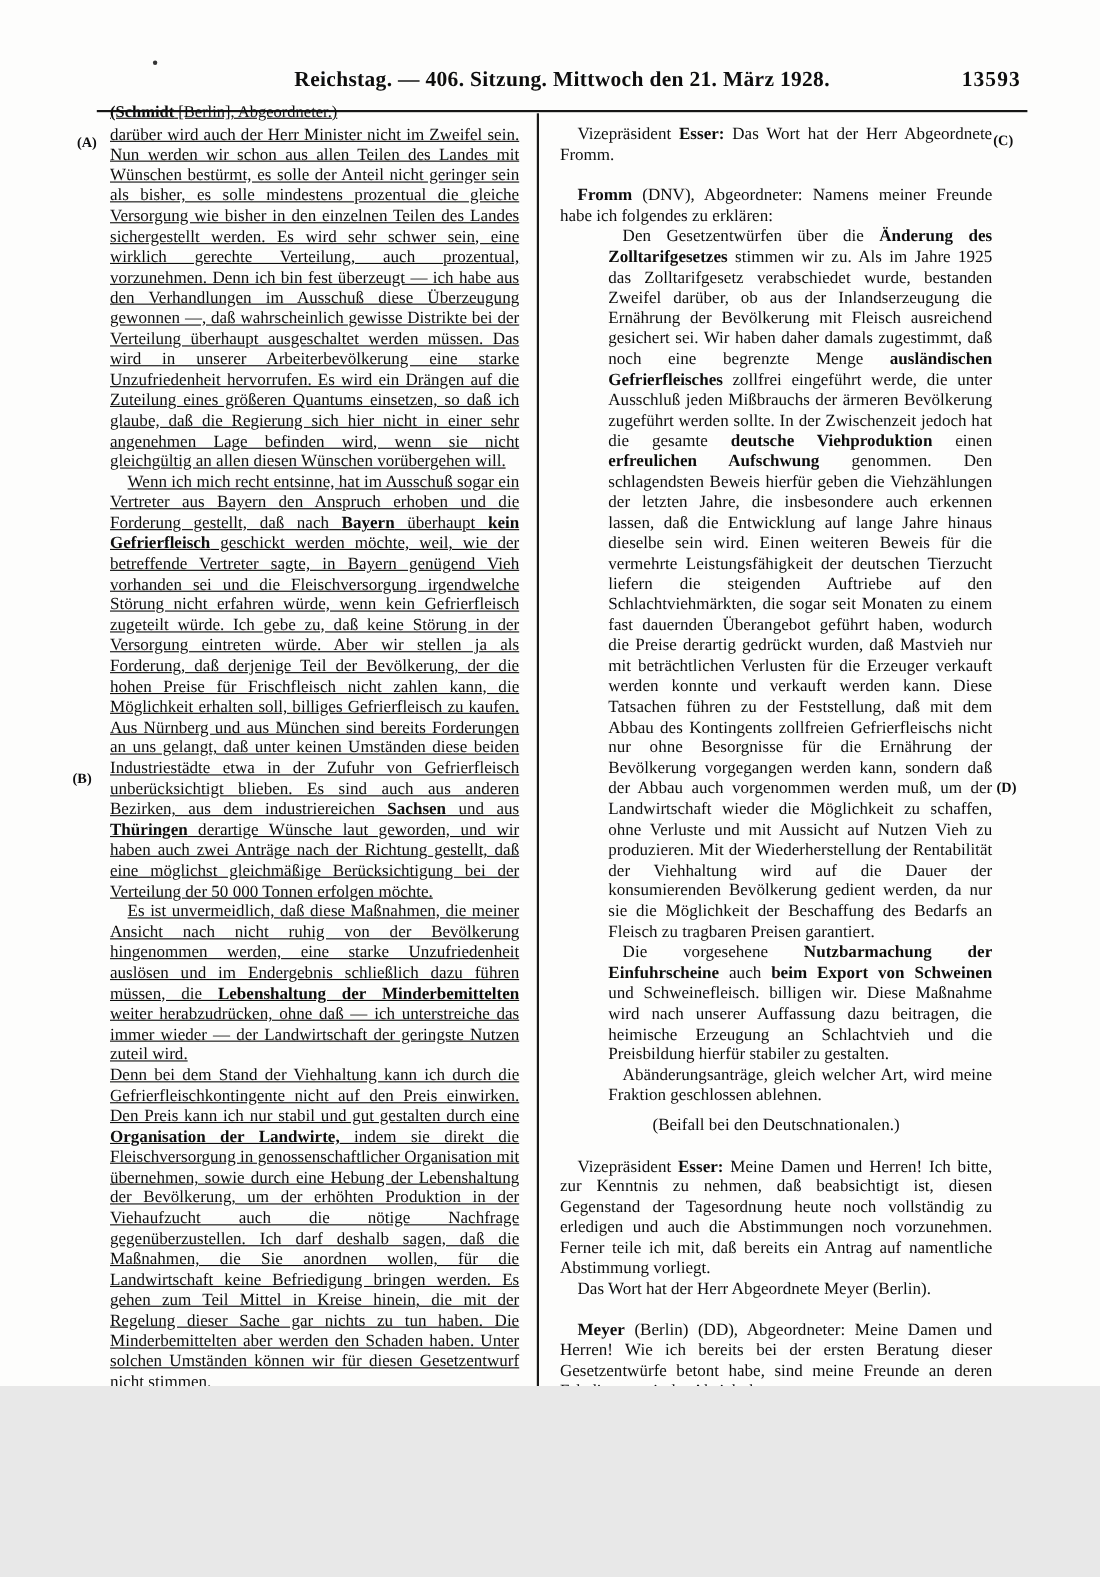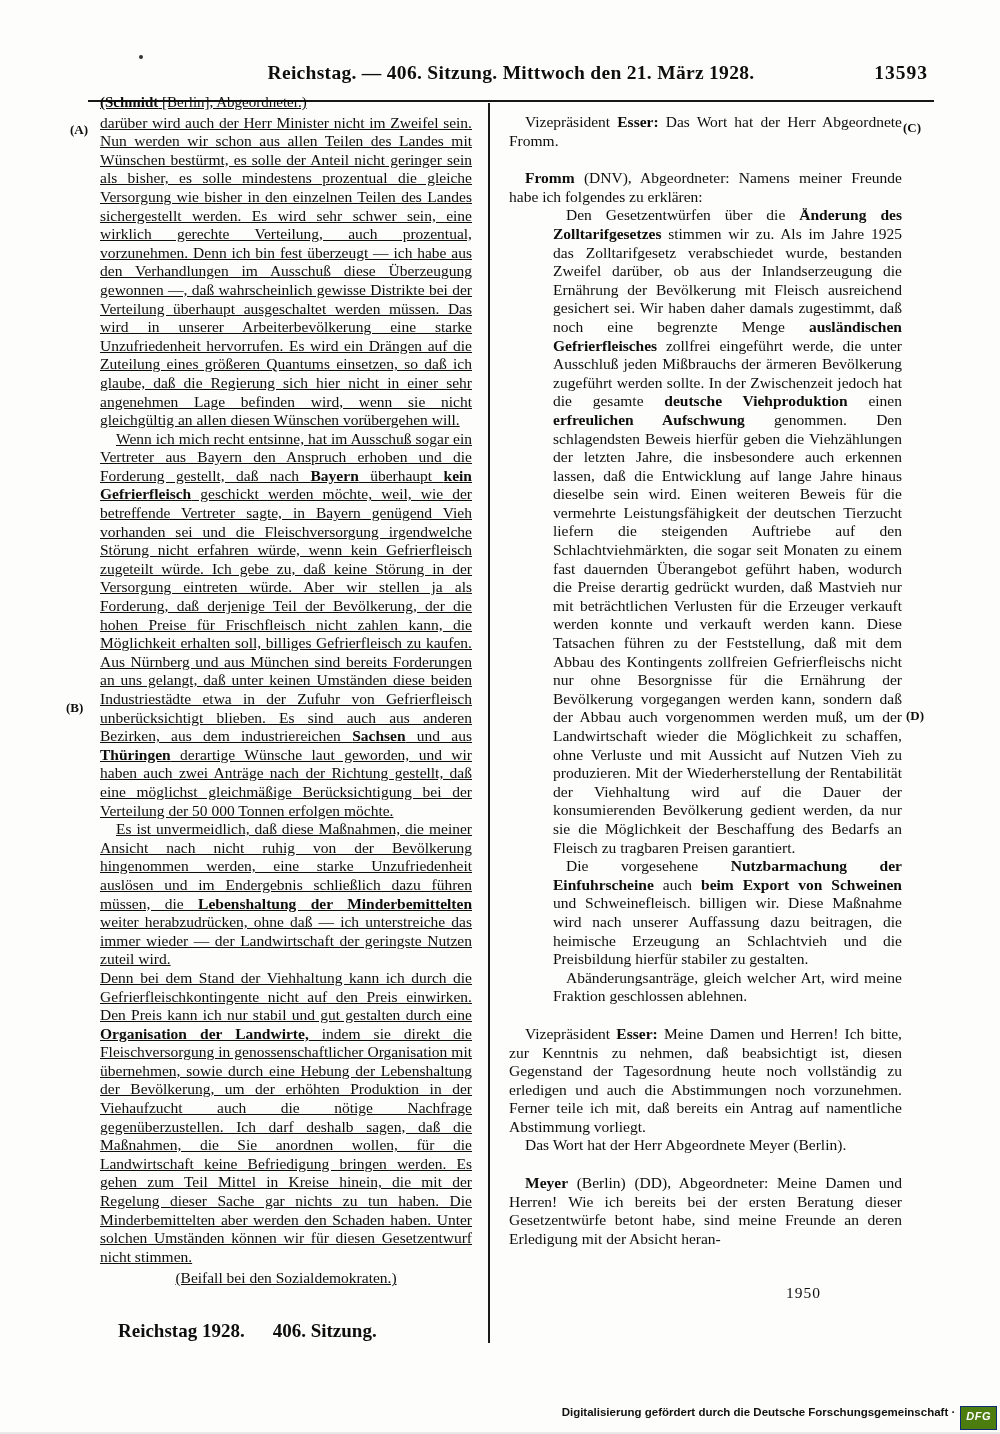--- a/index.html
+++ b/index.html
@@ -1,18 +1,18 @@
 <!DOCTYPE html>
 <html lang="de"><head>
 <meta charset="utf-8">
 <style>
   html,body{margin:0;padding:0;background:#e8e8e8;}
   .page{
     position:relative;
-    width:1000px;height:1432px;
+    width:1000px;height:1260px;
     margin:0 auto;
     background:#fdfdfc;
     color:#0e0e0e;
     font-family:"Liberation Serif", serif;
     overflow:hidden;
   }
   
   .hdr{
     position:absolute;top:62px;left:88px;width:846px;
     text-align:center;font-size:19.5px;font-weight:700;letter-spacing:.3px;
@@ -95,20 +95,21 @@
     <p class="body"><span>Denn bei dem Stand der Viehhaltung kann ich durch die Gefrierfleischkontingente nicht auf den Preis einwirken. Den Preis kann ich nur stabil und gut gestalten durch eine </span><span class="b">Organisation der Landwirte,</span><span> indem sie direkt die Fleischversorgung in genossenschaftlicher Organisation mit übernehmen, sowie durch eine Hebung der Lebenshaltung der Bevölkerung, um der erhöhten Produktion in der Viehaufzucht auch die nötige Nachfrage gegenüberzustellen. Ich darf deshalb sagen, daß die Maßnahmen, die Sie anordnen wollen, für die Landwirtschaft keine Befriedigung bringen werden. Es gehen zum Teil Mittel in Kreise hinein, die mit der Regelung dieser Sache gar nichts zu tun haben. Die Minderbemittelten aber werden den Schaden haben. Unter solchen Umständen können wir für diesen Gesetzentwurf nicht stimmen.</span></p>
     <p class="callout">(Beifall bei den Sozialdemokraten.)</p>
   </div>
 
   <div class="col col-right">
     <p class="body ind"><span>Vizepräsident </span><span class="b">Esser:</span><span> Das Wort hat der Herr Abgeordnete Fromm.</span></p>
     <p class="body ind gap-top"><span class="b">Fromm</span><span> (DNV), Abgeordneter: Namens meiner Freunde habe ich folgendes zu erklären:</span></p>
     <p class="body block"><span>Den Gesetzentwürfen über die </span><span class="b">Änderung des Zolltarifgesetzes</span><span> stimmen wir zu. Als im Jahre 1925 das Zolltarifgesetz verabschiedet wurde, bestanden Zweifel darüber, ob aus der Inlandserzeugung die Ernährung der Bevölkerung mit Fleisch ausreichend gesichert sei. Wir haben daher damals zugestimmt, daß noch eine begrenzte Menge </span><span class="b">ausländischen Gefrierfleisches</span><span> zollfrei eingeführt werde, die unter Ausschluß jeden Mißbrauchs der ärmeren Bevölkerung zugeführt werden sollte. In der Zwischenzeit jedoch hat die gesamte </span><span class="b">deutsche Viehproduktion</span><span> einen </span><span class="b">erfreulichen Aufschwung</span><span> genommen. Den schlagendsten Beweis hierfür geben die Viehzählungen der letzten Jahre, die insbesondere auch erkennen lassen, daß die Entwicklung auf lange Jahre hinaus dieselbe sein wird. Einen weiteren Beweis für die vermehrte Leistungsfähigkeit der deutschen Tierzucht liefern die steigenden Auftriebe auf den Schlachtviehmärkten, die sogar seit Monaten zu einem fast dauernden Überangebot geführt haben, wodurch die Preise derartig gedrückt wurden, daß Mastvieh nur mit beträchtlichen Verlusten für die Erzeuger verkauft werden konnte und verkauft werden kann. Diese Tatsachen führen zu der Feststellung, daß mit dem Abbau des Kontingents zollfreien Gefrierfleischs nicht nur ohne Besorgnisse für die Ernährung der Bevölkerung vorgegangen werden kann, sondern daß der Abbau auch vorgenommen werden muß, um der Landwirtschaft wieder die Möglichkeit zu schaffen, ohne Verluste und mit Aussicht auf Nutzen Vieh zu produzieren. Mit der Wiederherstellung der Rentabilität der Viehhaltung wird auf die Dauer der konsumierenden Bevölkerung gedient werden, da nur sie die Möglichkeit der Beschaffung des Bedarfs an Fleisch zu tragbaren Preisen garantiert.</span></p>
     <p class="body block"><span>Die vorgesehene </span><span class="b">Nutzbarmachung der Einfuhrscheine</span><span> auch </span><span class="b">beim Export von Schweinen</span><span> und Schweinefleisch. billigen wir. Diese Maßnahme wird nach unserer Auffassung dazu beitragen, die heimische Erzeugung an Schlachtvieh und die Preisbildung hierfür stabiler zu gestalten.</span></p>
     <p class="body block"><span>Abänderungsanträge, gleich welcher Art, wird meine Fraktion geschlossen ablehnen.</span></p>
+    <p class="callout gap-top-sm">(Beifall bei den Deutschnationalen.)</p>
     <p class="body ind gap-top"><span>Vizepräsident </span><span class="b">Esser:</span><span> Meine Damen und Herren! Ich bitte, zur Kenntnis zu nehmen, daß beabsichtigt ist, diesen Gegenstand der Tagesordnung heute noch vollständig zu erledigen und auch die Abstimmungen noch vorzunehmen. Ferner teile ich mit, daß bereits ein Antrag auf namentliche Abstimmung vorliegt.</span></p>
     <p class="body ind"><span>Das Wort hat der Herr Abgeordnete Meyer (Berlin).</span></p>
     <p class="body ind gap-top"><span class="b">Meyer</span><span> (Berlin) (DD), Abgeordneter: Meine Damen und Herren! Wie ich bereits bei der ersten Beratung dieser Gesetzentwürfe betont habe, sind meine Freunde an deren Erledigung mit der Absicht heran-</span></p>
   </div>
 
   <div class="session-footer">
     <span>Reichstag 1928.</span><span class="sp"></span><span>406. Sitzung.</span>
   </div>
 
   <div class="sheet-number">1950</div>

